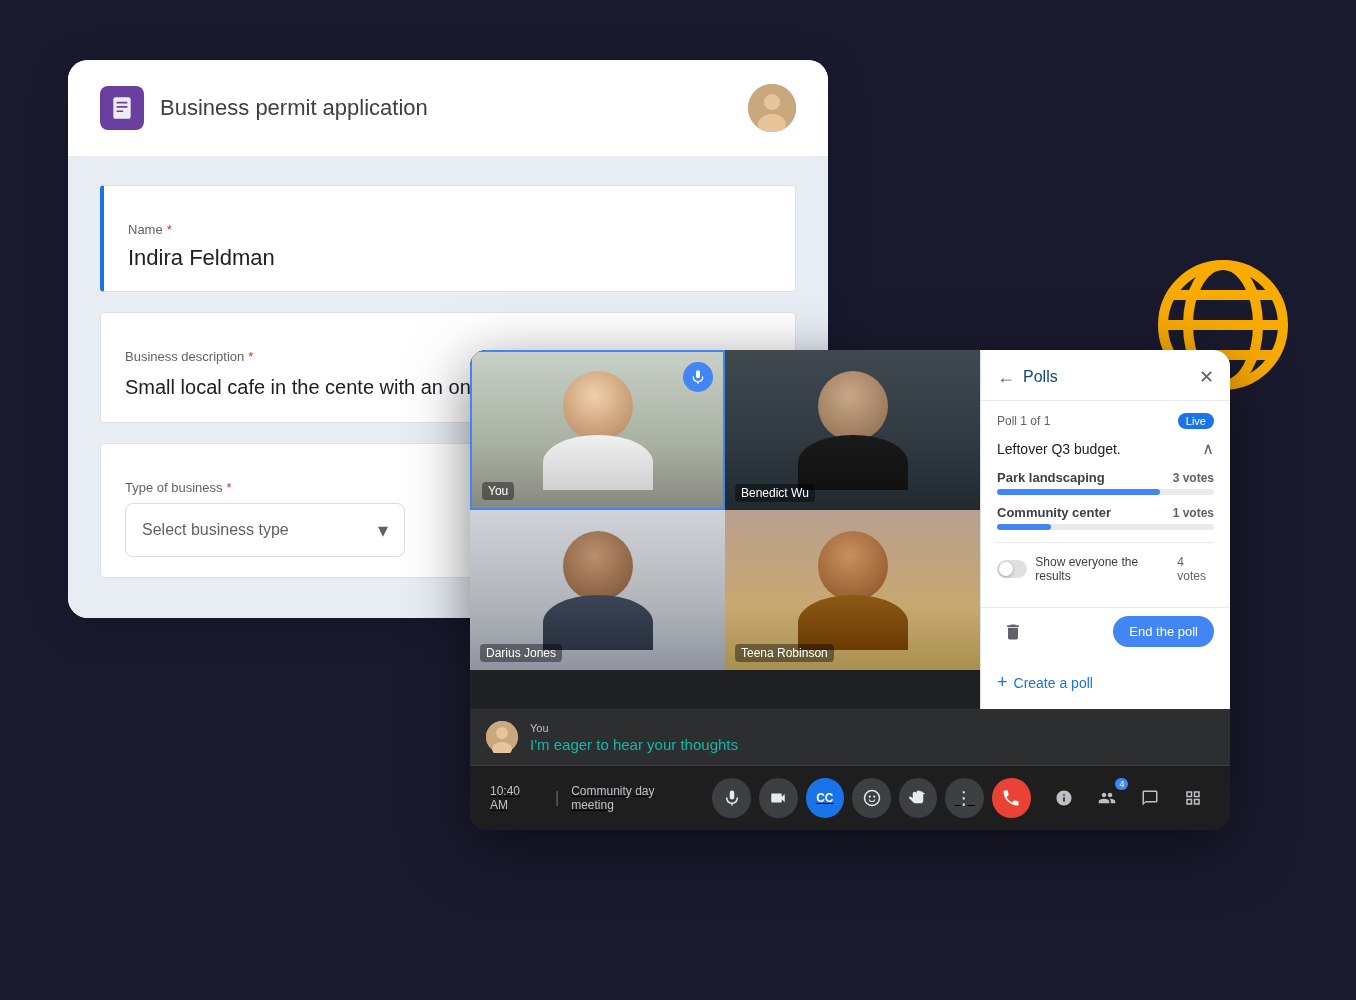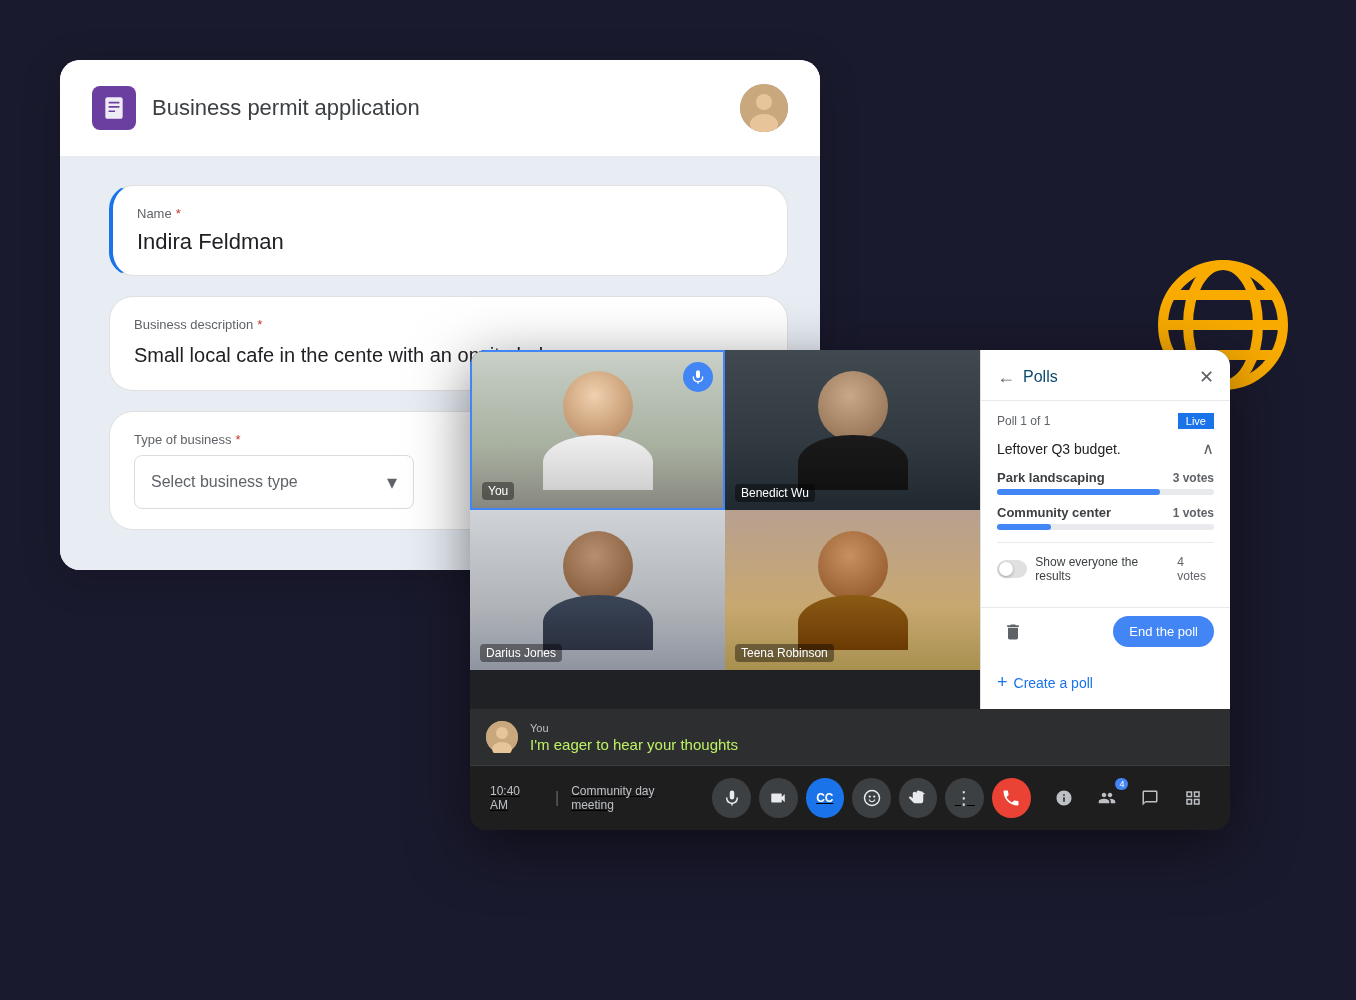--- a/index.html
+++ b/index.html
@@ -19,21 +19,21 @@
       right: 68px;
       width: 130px;
       height: 130px;
       z-index: 10;
     }
 
     
     .form-card {
       position: absolute;
       top: 60px;
-      left: 60px;
+      left: 68px;
       width: 760px;
       background: #f8f9fa;
       border-radius: 20px;
       box-shadow: 0 8px 40px rgba(0,0,0,0.18);
       overflow: hidden;
       z-index: 5;
     }
 
     .form-header {
       background: #fff;
@@ -80,25 +80,24 @@
     .form-body {
       background: #e8edf4;
       padding: 28px 32px 40px 32px;
       display: flex;
       flex-direction: column;
       gap: 20px;
     }
 
     .form-field {
       background: #fff;
-      border-radius: 24px;
-      padding: 20px 24px 20px 24px;
+      border-radius: 4px;
+      padding: 36px 24px 20px 24px;
       position: relative;
       border: 1px solid #e0e0e0;
-      margin-left: 17px;
     }
 
     .form-field.active {
       border-left: 4px solid #1a73e8;
     }
 
     .field-label {
       font-size: 13px;
       color: #5f6368;
       margin-bottom: 8px;
@@ -226,21 +225,21 @@
     }
 
     .chat-sender {
       font-size: 11px;
       color: #bdc1c6;
       margin-bottom: 2px;
     }
 
     .chat-text {
       font-size: 15px;
-      color: #bef264;
+      color: #14b8a6;
     }
 
     
     .video-toolbar {
       background: #1e1e1e;
       padding: 12px 20px;
       display: flex;
       align-items: center;
       gap: 8px;
       border-top: 1px solid #3c3c3c;
@@ -371,21 +370,21 @@
     .poll-counter {
       font-size: 12px;
       color: #5f6368;
     }
 
     .live-badge {
       background: #1a73e8;
       color: #fff;
       font-size: 11px;
       padding: 2px 8px;
-      border-radius: 0;
+      border-radius: 8px;
       font-weight: 500;
     }
 
     .poll-question-row {
       display: flex;
       align-items: center;
       justify-content: space-between;
       margin-bottom: 12px;
     }
 

